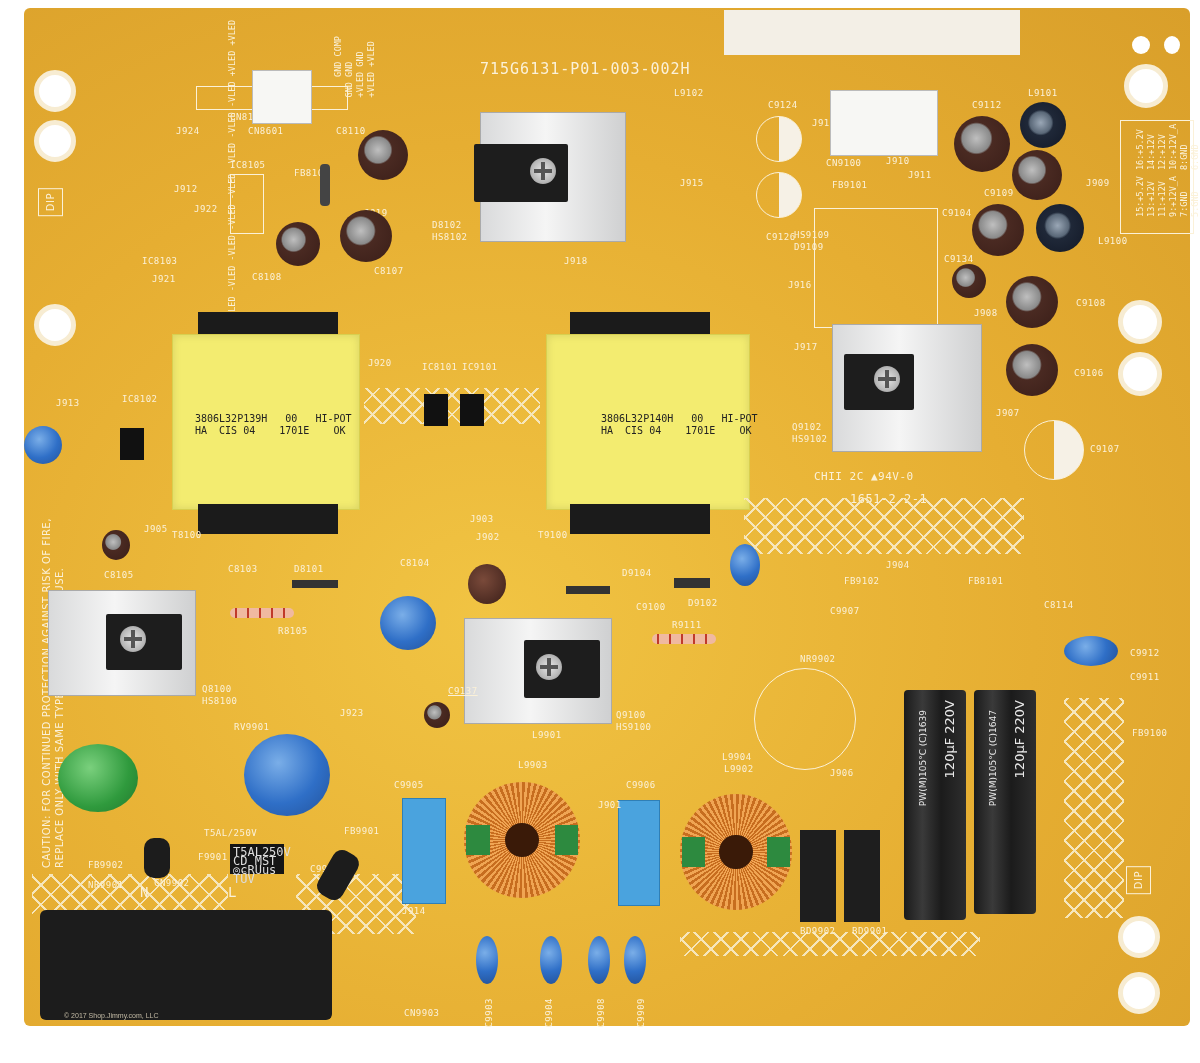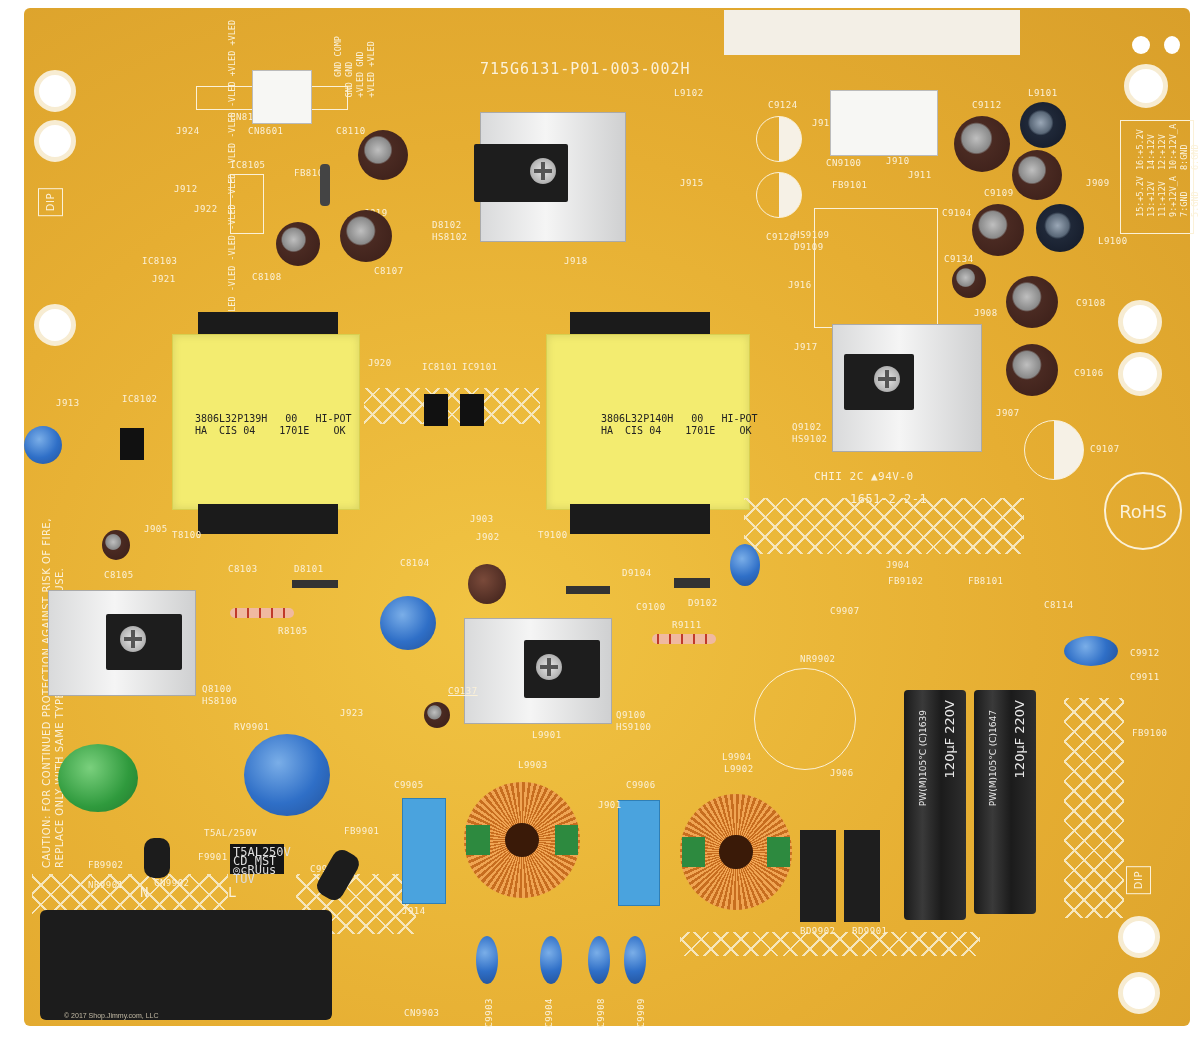--- a/index.html
+++ b/index.html
@@ -168,21 +168,20 @@
   <div class="heatsink" style="left:808px;top:316px;width:148px;height:126px;"></div>
   <div class="fet" style="left:820px;top:346px;width:70px;height:56px;"></div>
   <div class="screw" style="left:850px;top:358px;"></div>
   <div class="silk" style="left:768px;top:414px;">Q9102</div>
   <div class="silk" style="left:768px;top:426px;">HS9102</div>
   <div class="silk" style="left:972px;top:400px;">J907</div>
   <div class="pinbox" style="left:1000px;top:412px;width:58px;height:58px;border-radius:50%;background:linear-gradient(90deg,transparent 50%,#f6f1e6 50%);"></div>
   <div class="silk" style="left:1066px;top:436px;">C9107</div>
   <div class="silk" style="left:790px;top:462px;font-size:11px;">CHII 2C ▲94V-0</div>
   <div class="silk" style="left:826px;top:484px;font-size:12px;">1651-2 2-1</div>
-  <div class="rohs" style="left:1080px;top:464px;">RoHS</div>
 
   <div class="core" style="left:174px;top:304px;width:140px;height:30px;"></div>
   <div class="xformer" style="left:148px;top:326px;width:186px;height:174px;">
     <div class="txt" style="left:22px;top:78px;">3806L32P139H   00   HI-POT</div>
     <div class="txt" style="left:22px;top:90px;">HA  CIS 04    1701E    OK</div>
   </div>
   <div class="core" style="left:174px;top:496px;width:140px;height:30px;"></div>
   <div class="silk" style="left:148px;top:522px;">T8100</div>
 
   <div class="core" style="left:546px;top:304px;width:140px;height:30px;"></div>
@@ -247,21 +246,21 @@
   <div class="silk" style="left:592px;top:702px;">Q9100</div>
   <div class="silk" style="left:592px;top:714px;">HS9100</div>
   <div class="silk" style="left:424px;top:678px;text-decoration:underline;">C9137</div>
   <div class="cap" style="left:400px;top:694px;width:26px;height:26px;"></div>
   <div class="silk" style="left:508px;top:722px;">L9901</div>
   <div class="silk" style="left:316px;top:700px;">J923</div>
 
   <div class="pinbox" style="left:730px;top:660px;width:100px;height:100px;border-radius:50%;"></div>
   <div class="silk" style="left:776px;top:646px;">NR9902</div>
   <div class="silk" style="left:862px;top:552px;">J904</div>
-  <div class="silk" style="left:864px;top:568px;">FB9102</div>
+  <div class="silk" style="left:820px;top:568px;">FB9102</div>
   <div class="silk" style="left:944px;top:568px;">FB8101</div>
   <div class="silk" style="left:806px;top:598px;">C9907</div>
   <div class="silk" style="left:1020px;top:592px;">C8114</div>
   <div class="bluecap" style="left:1040px;top:628px;width:54px;height:30px;"></div>
   <div class="silk" style="left:1106px;top:640px;">C9912</div>
   <div class="silk" style="left:1106px;top:664px;">C9911</div>
   <div class="silk" style="left:1108px;top:720px;">FB9100</div>
   <div class="silk" style="left:806px;top:760px;">J906</div>
 
   <div class="bulk" style="left:880px;top:682px;width:62px;height:230px;">

